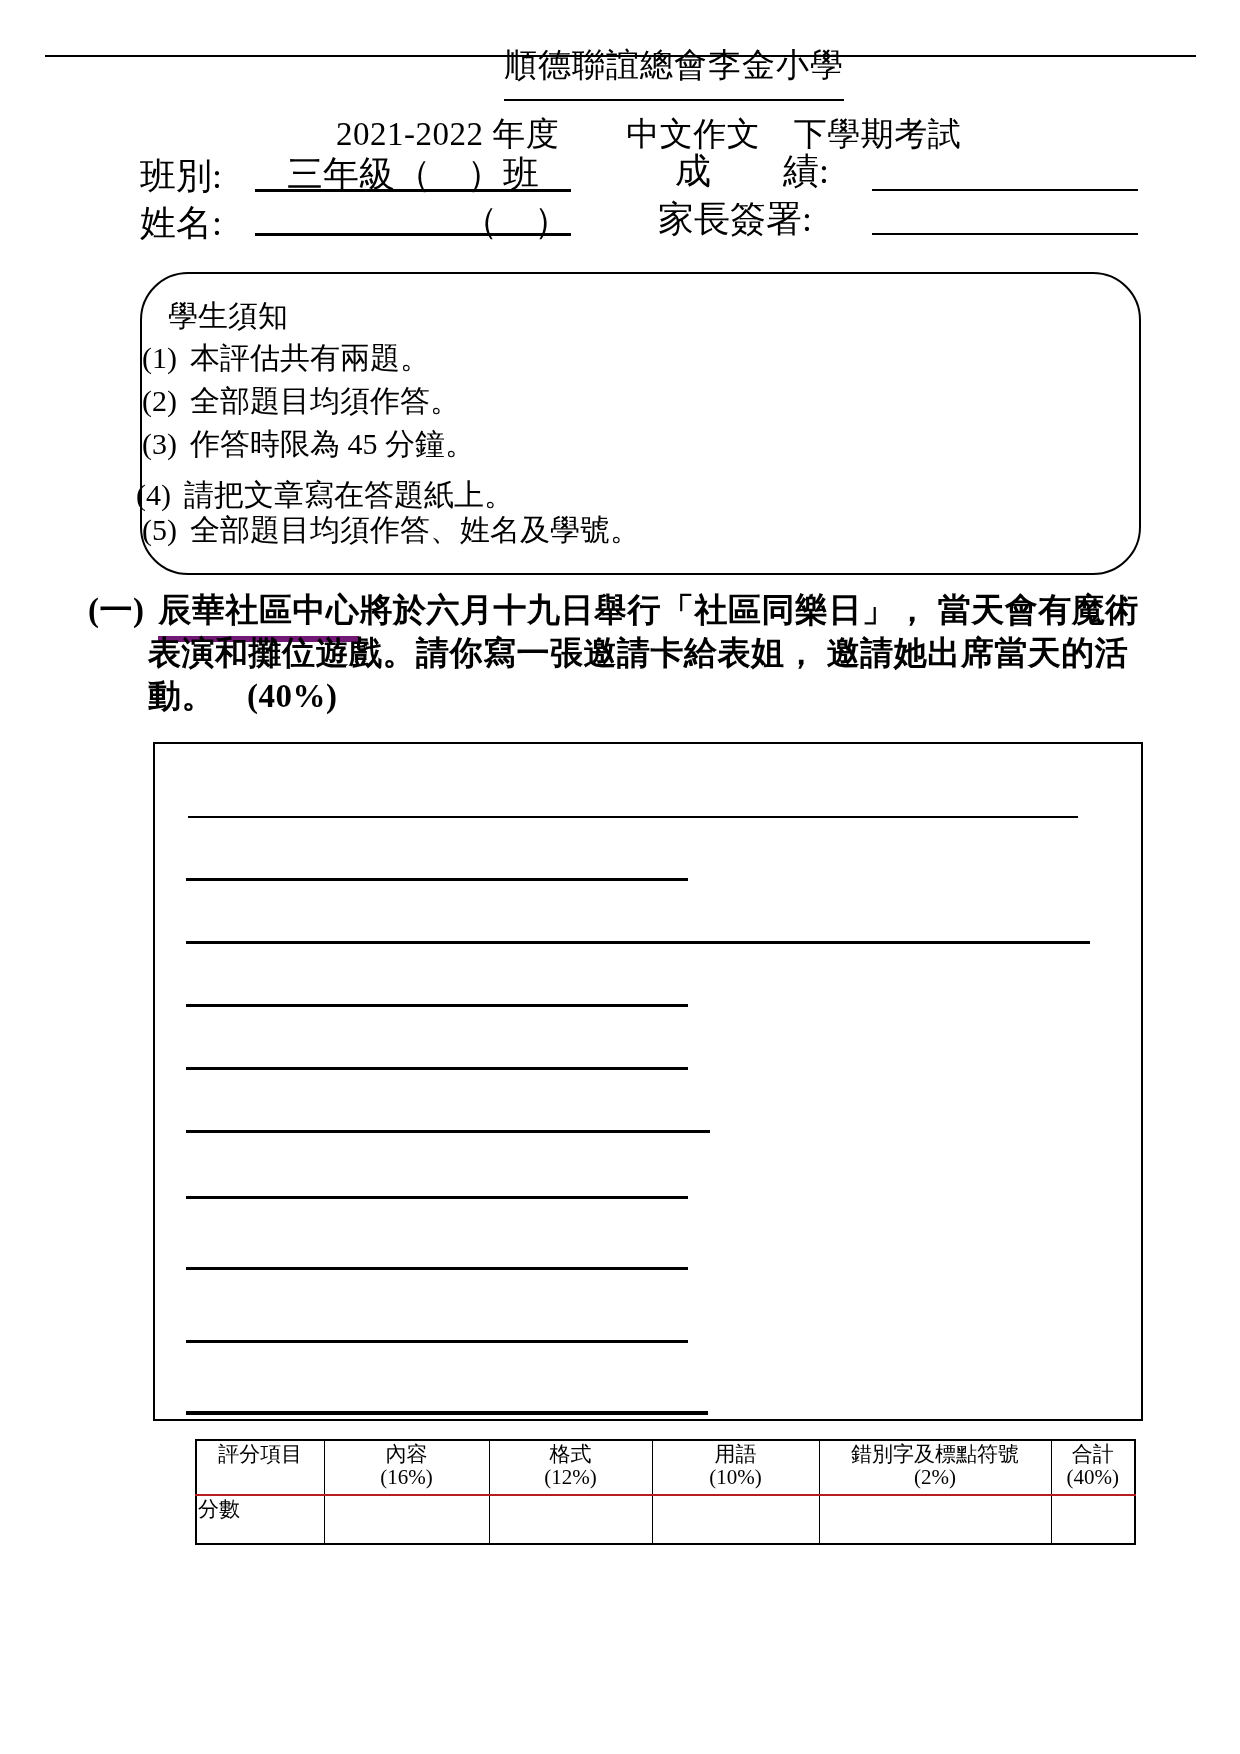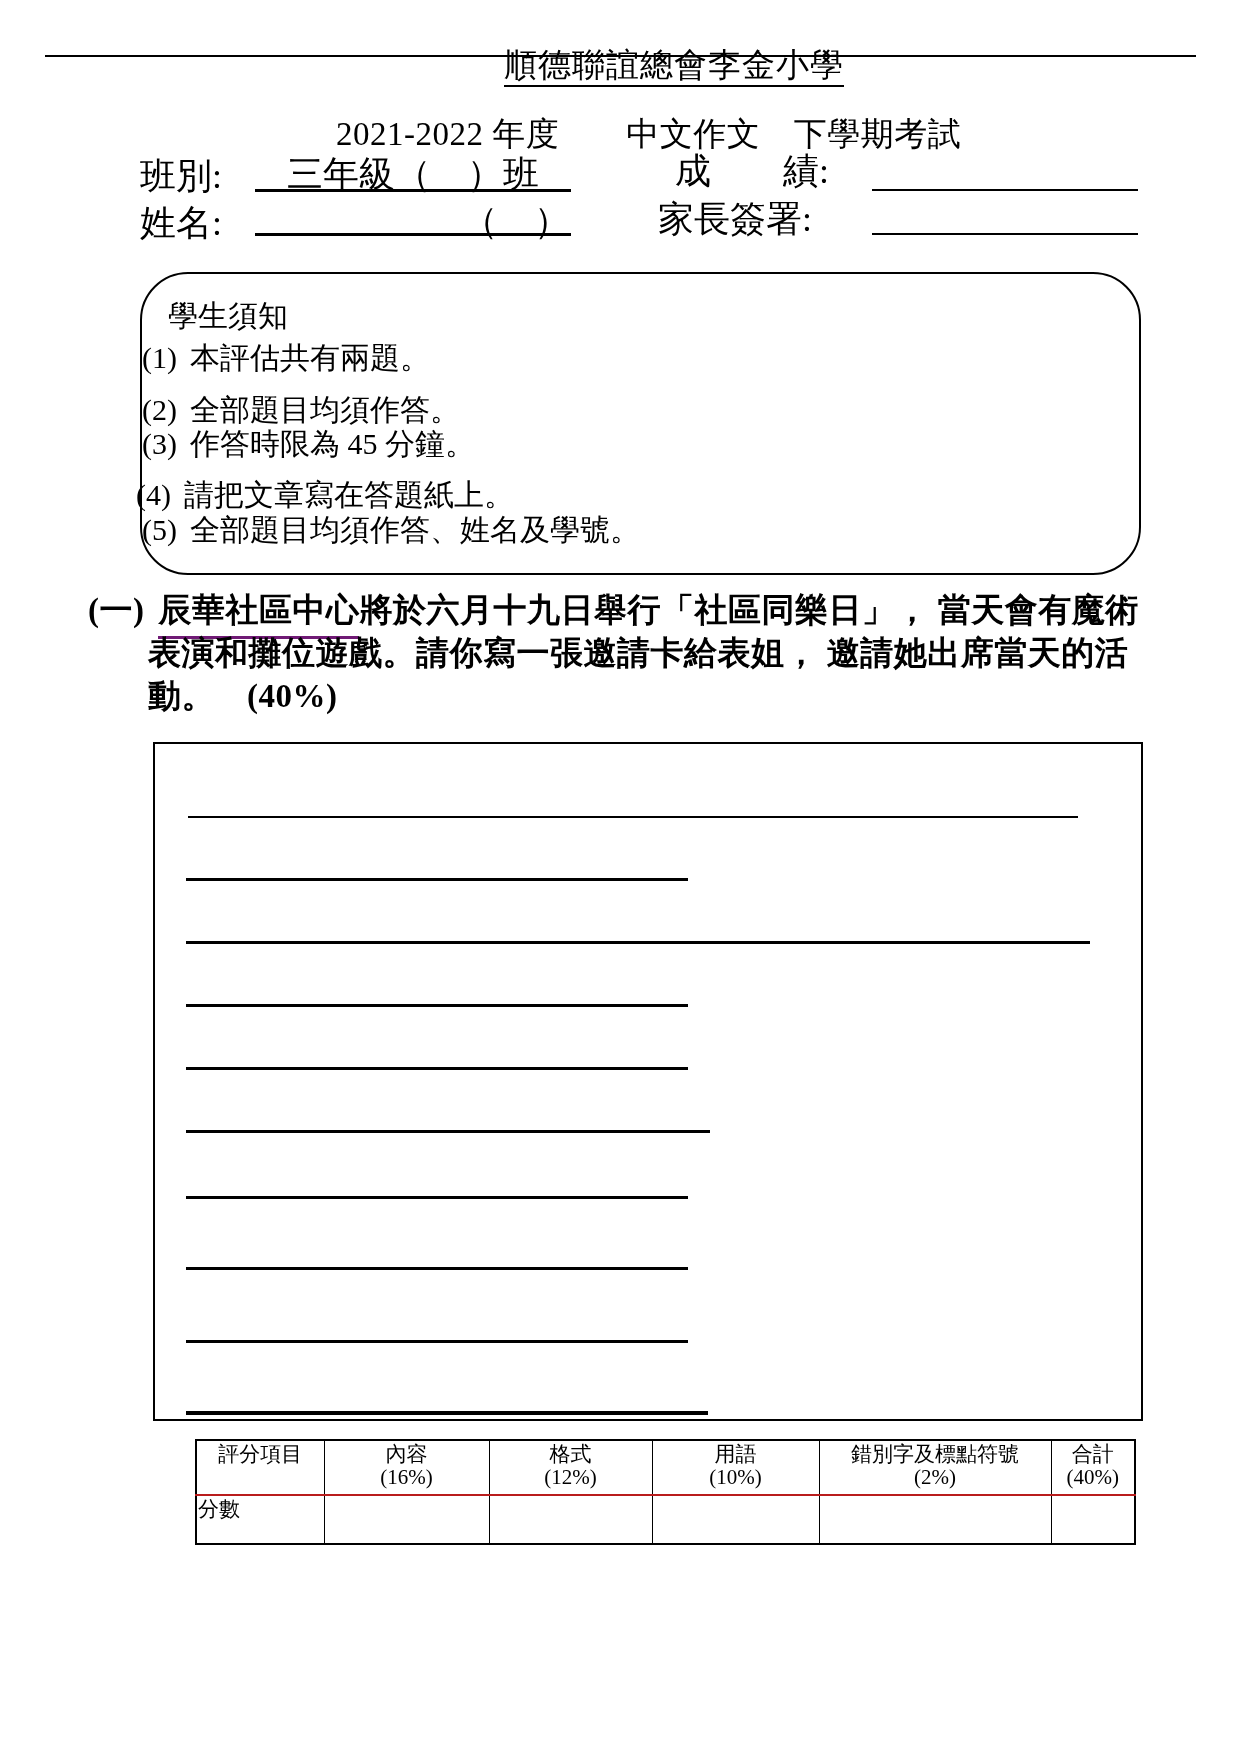--- a/index.html
+++ b/index.html
@@ -8,33 +8,33 @@
     width:1240px;height:1754px;
     margin:0 auto;
     background:#ffffff;
     font-family:"Liberation Serif","DejaVu Serif",serif;
     color:#000;
     overflow:hidden;
   }
   .abs{position:absolute;white-space:nowrap;}
   .hline{position:absolute;background:#000;}
   
-  .school{font-size:33px;line-height:38px;letter-spacing:1px;border-bottom:2px solid #000;padding-bottom:1px;}
+  .school{font-size:33px;line-height:38px;letter-spacing:1px;border-bottom:2px solid #000;padding-bottom:15px;}
   .examtitle{font-size:33px;letter-spacing:0.5px;}
   
   .flabel{font-size:36px;}
   
   .notice-box{position:absolute;border:2px solid #000;border-radius:48px;background:#fff;}
   .nheading{font-size:30px;}
   .nitem{position:absolute;white-space:nowrap;font-size:30px;}
   .nitem .num{display:inline-block;width:48px;}
   
   .qline{font-size:33px;font-weight:bold;letter-spacing:0.5px;}
   .qnum{margin-right:14px;}
-  .qunderline{border-bottom:3px solid #701a75;padding-bottom:8px;}
+  .qunderline{border-bottom:6px solid #701a75;padding-bottom:8px;}
   .qmarks{margin-left:32px;}
   
   .answer-box{position:absolute;border:2px solid #000;background:#fff;}
   
   table.score{border-collapse:collapse;table-layout:fixed;font-size:21px;line-height:23px;}
   table.score,table.score th,table.score td{border:1px solid #000;}
   table.score{border:2px solid #000;}
   table.score th{font-weight:normal;text-align:center;vertical-align:top;padding:2px 0 3px 0;border-bottom:2px solid #b91c1c;height:48px;}
   table.score td{height:44px;vertical-align:top;padding-top:2px;}
 </style>
@@ -60,21 +60,21 @@
   <div class="hline" style="left:255px;top:233px;width:316px;height:3px;"></div>
   <div class="abs flabel" style="left:658px;top:195px;">家長簽署:</div>
   <div class="hline" style="left:872px;top:233px;width:266px;height:2px;"></div>
 
   <div class="notice-box" style="left:140px;top:272px;width:997px;height:299px;"></div>
   <div class="abs nheading" style="left:168px;top:296px;">學生須知</div>
 
   <div class="nitem" style="left:142px;top:338px;">
     <span class="num">(1)</span><span>本評估共有兩題。</span>
   </div>
-  <div class="nitem" style="left:142px;top:381px;margin-top:9px;">
+  <div class="nitem" style="left:142px;top:381px;">
     <span class="num">(2)</span><span>全部題目均須作答。</span>
   </div>
   <div class="nitem" style="left:142px;top:424px;">
     <span class="num">(3)</span><span>作答時限為 45 分鐘。</span>
   </div>
   <div class="nitem" style="left:136px;top:467px;margin-top:8px;">
     <span class="num">(4)</span><span>請把文章寫在答題紙上。</span>
   </div>
   <div class="nitem" style="left:142px;top:510px;">
     <span class="num">(5)</span><span>全部題目均須作答、姓名及學號。</span>

